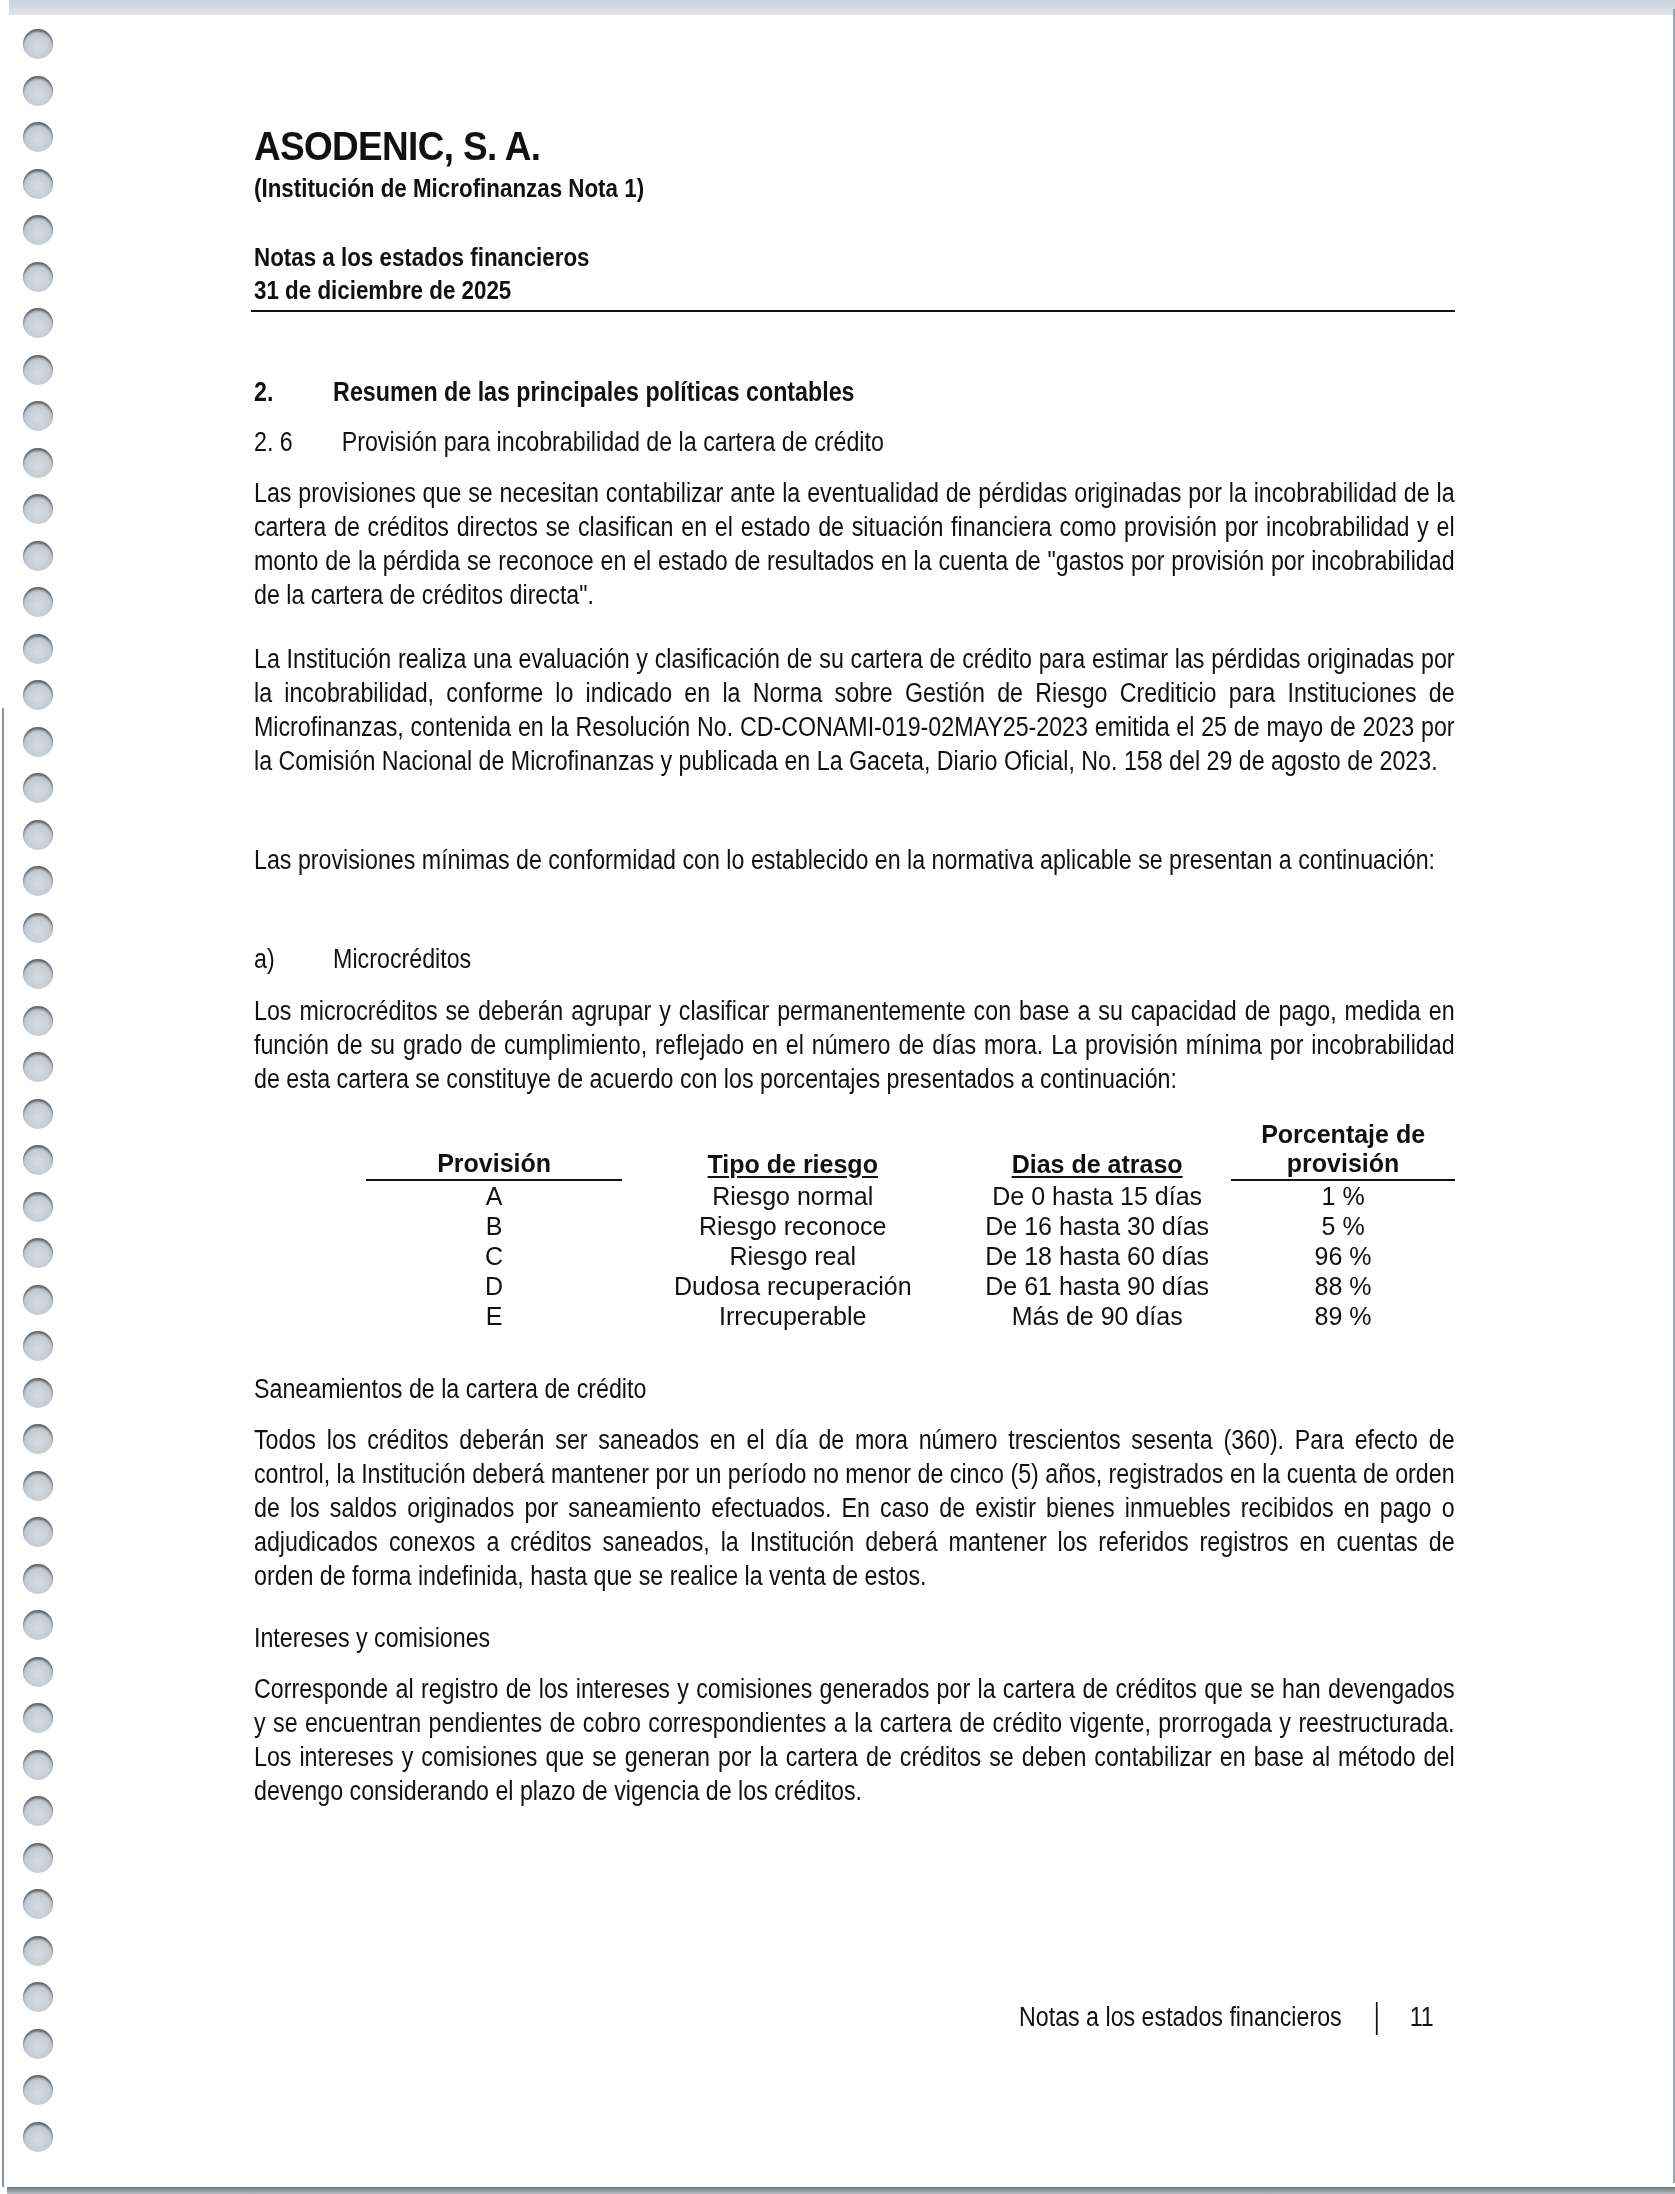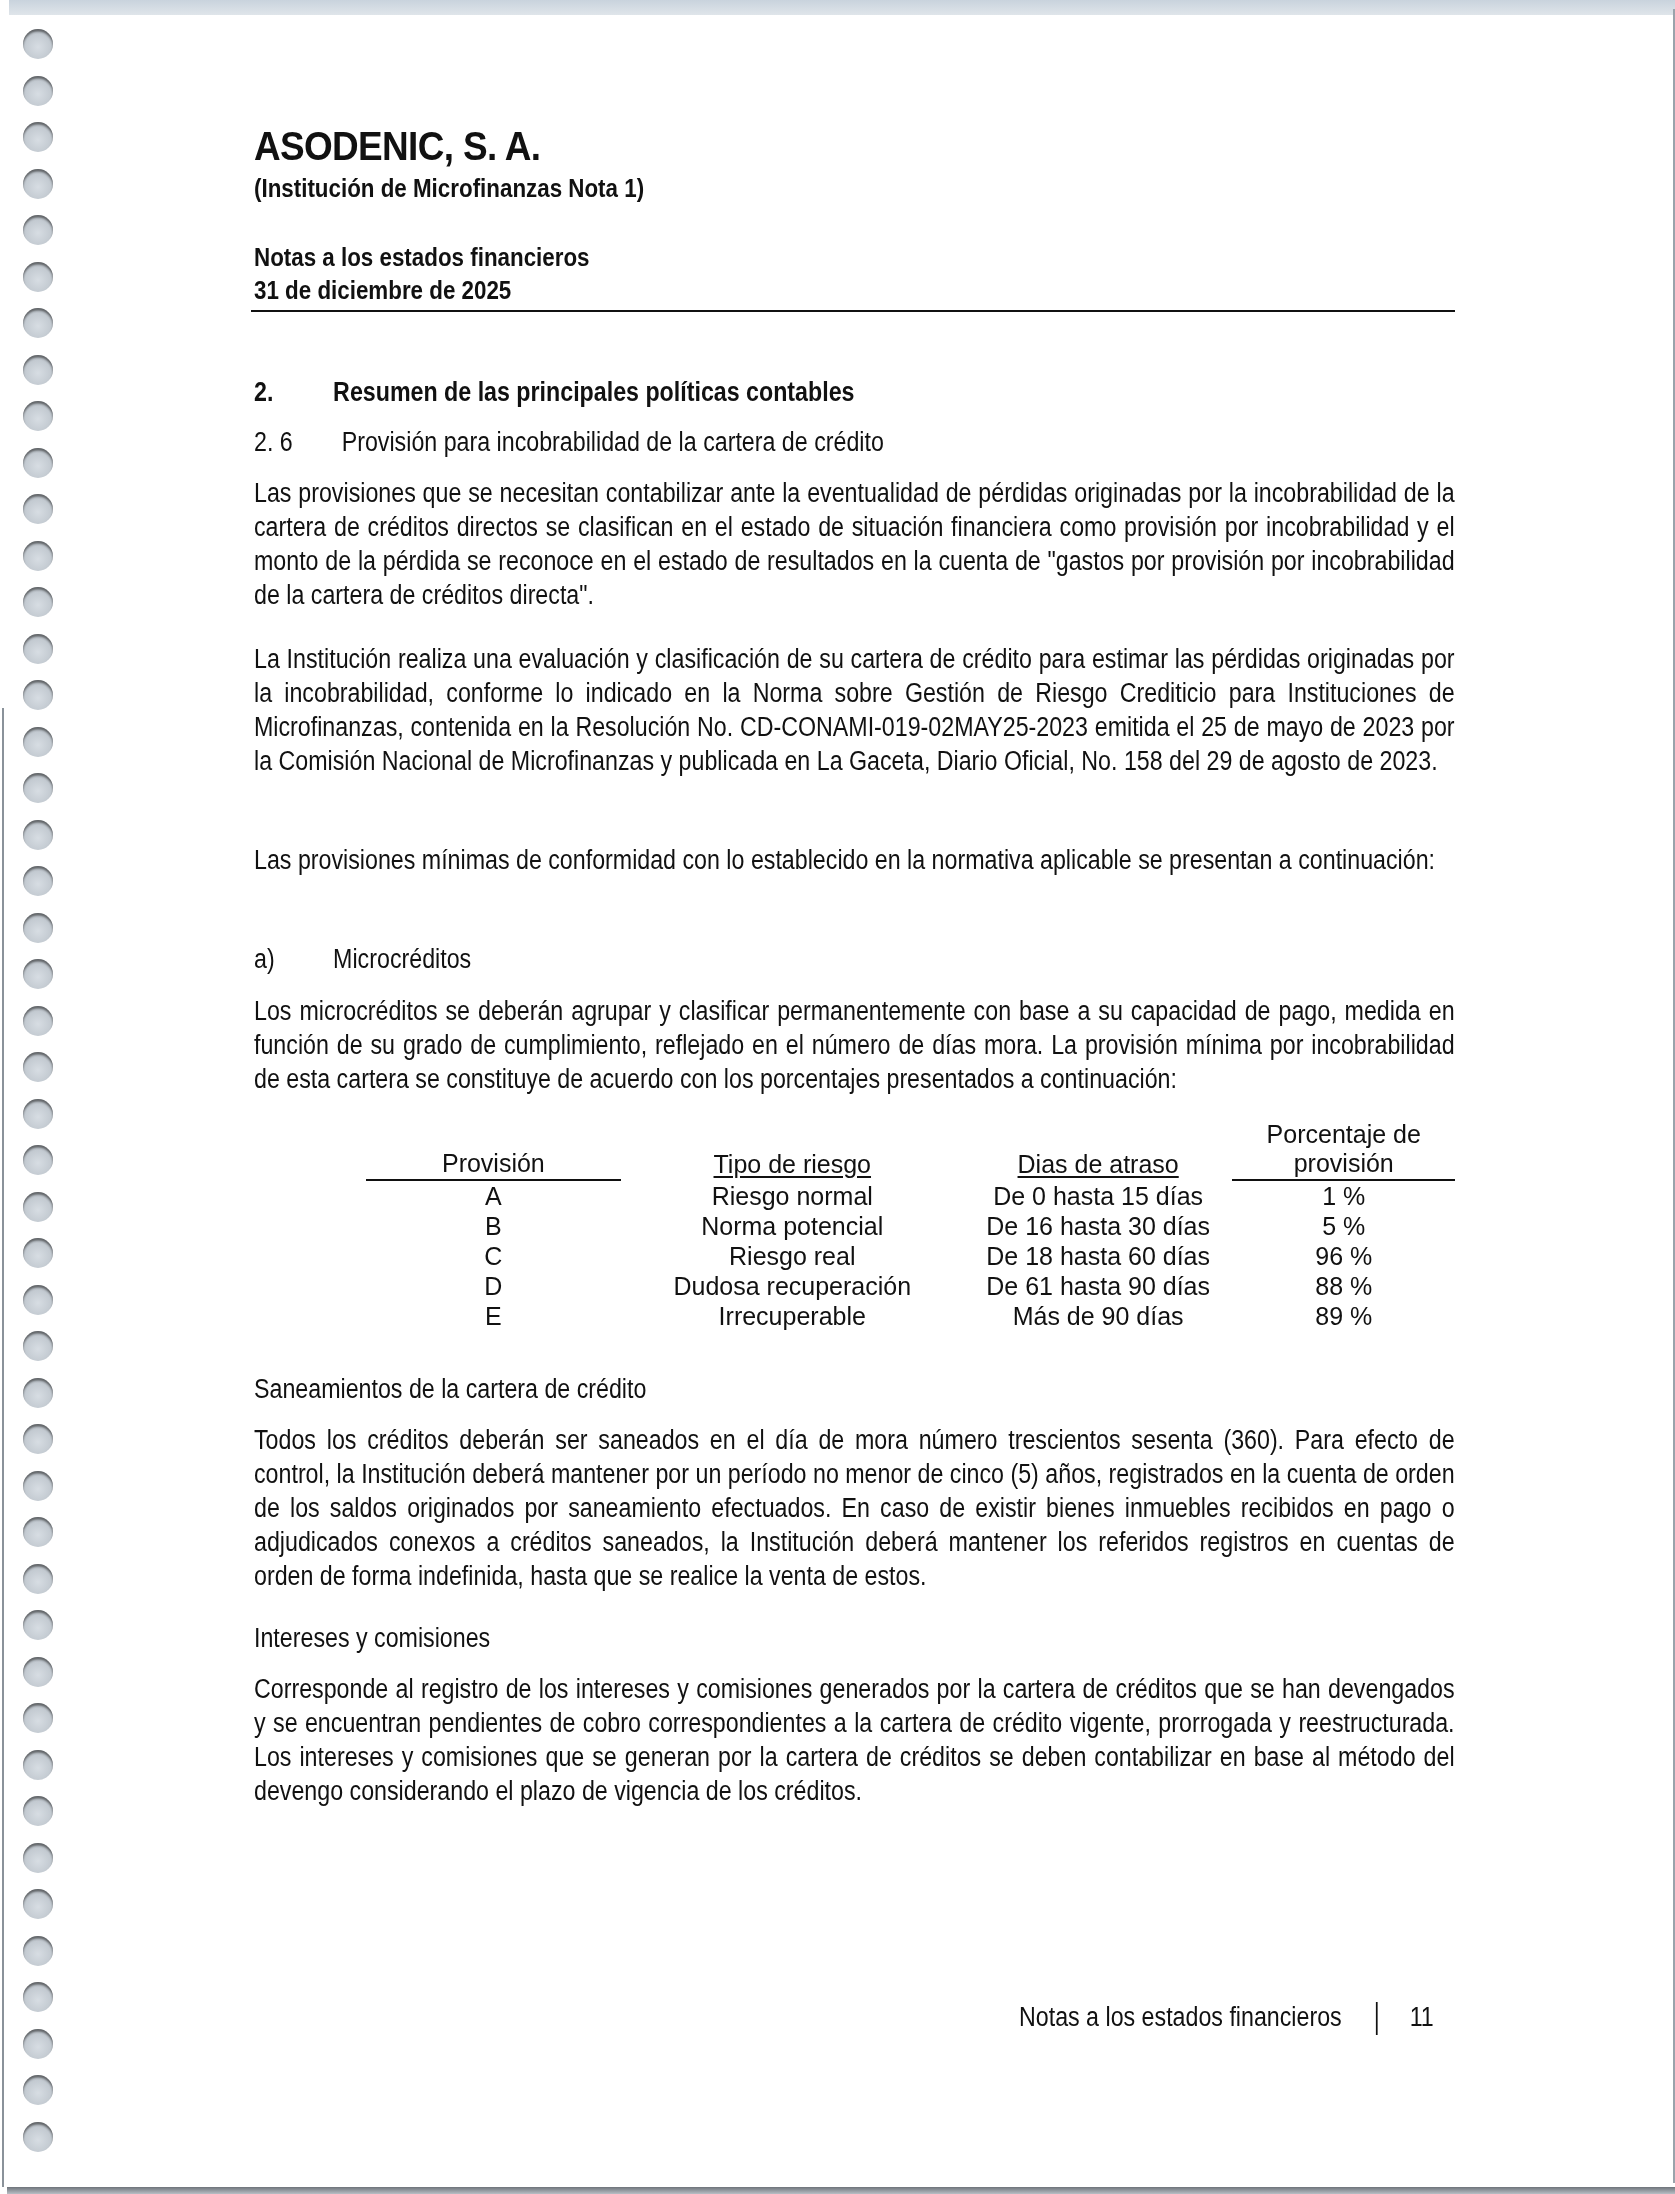--- a/index.html
+++ b/index.html
@@ -43,21 +43,21 @@
     .itema .num { display: inline-block; width: 92px; }
     .p4 { top: 994px; }
     .h2sub { position: absolute; left: 0; font-size: 27px; transform: scaleX(0.86); transform-origin: left top; white-space: nowrap; }
     .h-san { top: 1374px; }
     .p5 { top: 1423px; }
     .h-int { top: 1623px; }
     .p6 { top: 1672px; }
 
     table.prov { position: absolute; left: 112px; top: 1120px; border-collapse: collapse;
       font-size: 25px; color: #111; }
-    table.prov th { font-weight: normal; vertical-align: bottom; padding: 0 0 1.3px 0; line-height: 29px; }
+    table.prov th { font-weight: bold; vertical-align: bottom; padding: 0 0 1.3px 0; line-height: 29px; }
     table.prov td { text-align: center; padding: 0; line-height: 30px; }
     .h-under { text-decoration: underline; text-underline-offset: 2.6px; text-align: center; }
     .col-cat { width: 316px; }
     .col-tipo { width: 422px; }
     .col-dias { width: 349px; }
     .col-pct { width: 264px; }
     th.ruled { border-bottom: 2px solid #111; }
 
     .footer { position: absolute; top: 2002px; left: 1019px; font-size: 27px; white-space: nowrap;
       transform: scaleX(0.86); transform-origin: left top; }
@@ -154,21 +154,21 @@
     </thead>
     <tbody id="table-body">
         <tr>
           <td>A</td>
           <td>Riesgo normal</td>
           <td>De 0 hasta 15 días</td>
           <td>1 %</td>
         </tr>
         <tr>
           <td>B</td>
-          <td>Norma potencial</td>
+          <td>Riesgo reconoce</td>
           <td>De 16 hasta 30 días</td>
           <td>5 %</td>
         </tr>
         <tr>
           <td>C</td>
           <td>Riesgo real</td>
           <td>De 18 hasta 60 días</td>
           <td>96 %</td>
         </tr>
         <tr>

